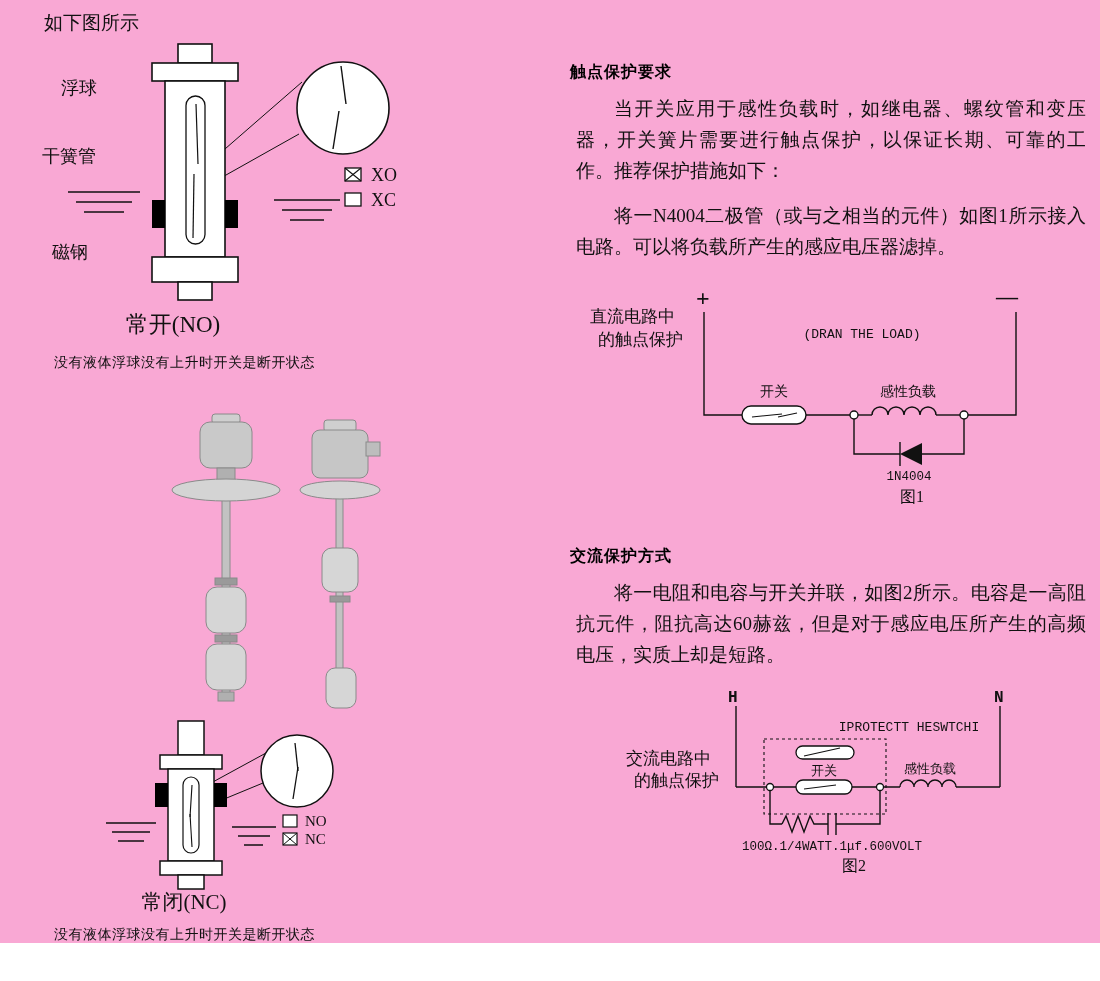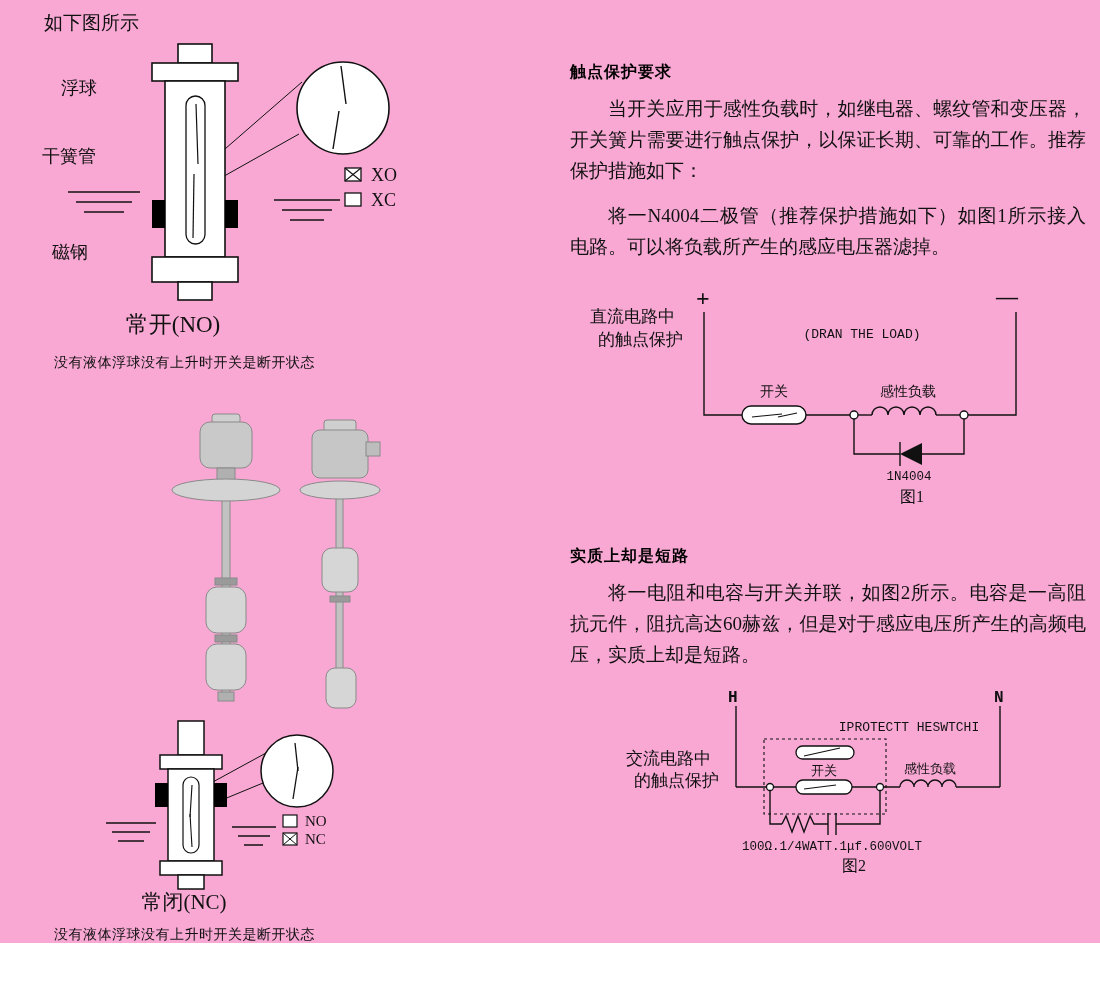--- a/index.html
+++ b/index.html
@@ -27,21 +27,21 @@
     letter-spacing: 1px;
     color: #000;
     margin: 24px 0 12px 0;
   }
   .heading.first { margin-top: 0; }
   .body-text {
     font-size: 19px;
     line-height: 31px;
     text-indent: 2em;
     text-align: justify;
-    margin: 0 0 14px 0;
+    margin: 0 0 14px 6px;
   }
   svg { display: block; }
   svg text { font-family: "Liberation Serif", serif; fill: #111; }
   svg text.mono { font-family: "Liberation Mono", monospace; }
   .fig1 { margin: 20px 0 6px 12px; }
   .fig2 { margin: 6px 0 0 44px; }
 </style>
 </head>
 <body>
 
@@ -169,21 +169,21 @@
     <text x="84" y="190" font-size="21" text-anchor="middle">常闭(NC)</text>
   </svg>
 
   <div class="abs desc desc-2">没有液体浮球没有上升时开关是断开状态</div>
 
   <div class="right-col">
 
     <h2 class="heading first">触点保护要求</h2>
     <p class="body-text">当开关应用于感性负载时，如继电器、螺纹管和变压器，开关簧片需要进行触点保护，以保证长期、可靠的工作。推荐保护措施如下：</p>
 
-    <p class="body-text">将一N4004二极管（推荐保护措施如下）如图1所示接入电路。可以将负载所产生的感应电压器滤掉。</p>
+    <p class="body-text">将一N4004二极管（或与之相当的元件）如图1所示接入电路。可以将负载所产生的感应电压器滤掉。</p>
 
     <svg class="fig1" width="465" height="240" viewBox="0 0 465 240">
       <g fill="none" stroke="#111" stroke-width="1.4">
         <polyline points="122,30 122,133 160,133"></polyline>
         <line x1="224" y1="133" x2="268" y2="133"></line>
         <line x1="276" y1="133" x2="290" y2="133"></line>
         <path d="M290,133 a8,8 0 0 1 16,0 a8,8 0 0 1 16,0 a8,8 0 0 1 16,0 a8,8 0 0 1 16,0"></path>
         <line x1="354" y1="133" x2="378" y2="133"></line>
         <polyline points="386,133 434,133 434,30"></polyline>
         <polyline points="272,137 272,172 318,172"></polyline>
@@ -200,21 +200,21 @@
       <text x="16" y="63" font-size="17">的触点保护</text>
       <text x="114" y="24" font-size="24" font-weight="bold">+</text>
       <text x="414" y="22" font-size="22" font-weight="bold">—</text>
       <text class="mono" x="280" y="56" font-size="13" text-anchor="middle">(DRAN THE LOAD)</text>
       <text x="192" y="114" font-size="14" text-anchor="middle">开关</text>
       <text x="326" y="114" font-size="14" text-anchor="middle">感性负载</text>
       <text class="mono" x="327" y="198" font-size="12.5" text-anchor="middle">1N4004</text>
       <text x="330" y="220" font-size="16" text-anchor="middle">图1</text>
     </svg>
 
-    <h2 class="heading">实质上却是短路</h2>
+    <h2 class="heading">交流保护方式</h2>
     <p class="body-text">将一电阻和电容与开关并联，如图2所示。电容是一高阻抗元件，阻抗高达60赫兹，但是对于感应电压所产生的高频电压，实质上却是短路。</p>
 
     <svg class="fig2" width="445" height="195" viewBox="0 0 445 195">
       <g fill="none" stroke="#111" stroke-width="1.4">
         <line x1="122" y1="22" x2="122" y2="103"></line>
         <line x1="386" y1="22" x2="386" y2="103"></line>
         <line x1="122" y1="103" x2="182" y2="103"></line>
         <line x1="238" y1="103" x2="286" y2="103"></line>
         <path d="M286,103 a7,7 0 0 1 14,0 a7,7 0 0 1 14,0 a7,7 0 0 1 14,0 a7,7 0 0 1 14,0"></path>
         <line x1="342" y1="103" x2="386" y2="103"></line>

